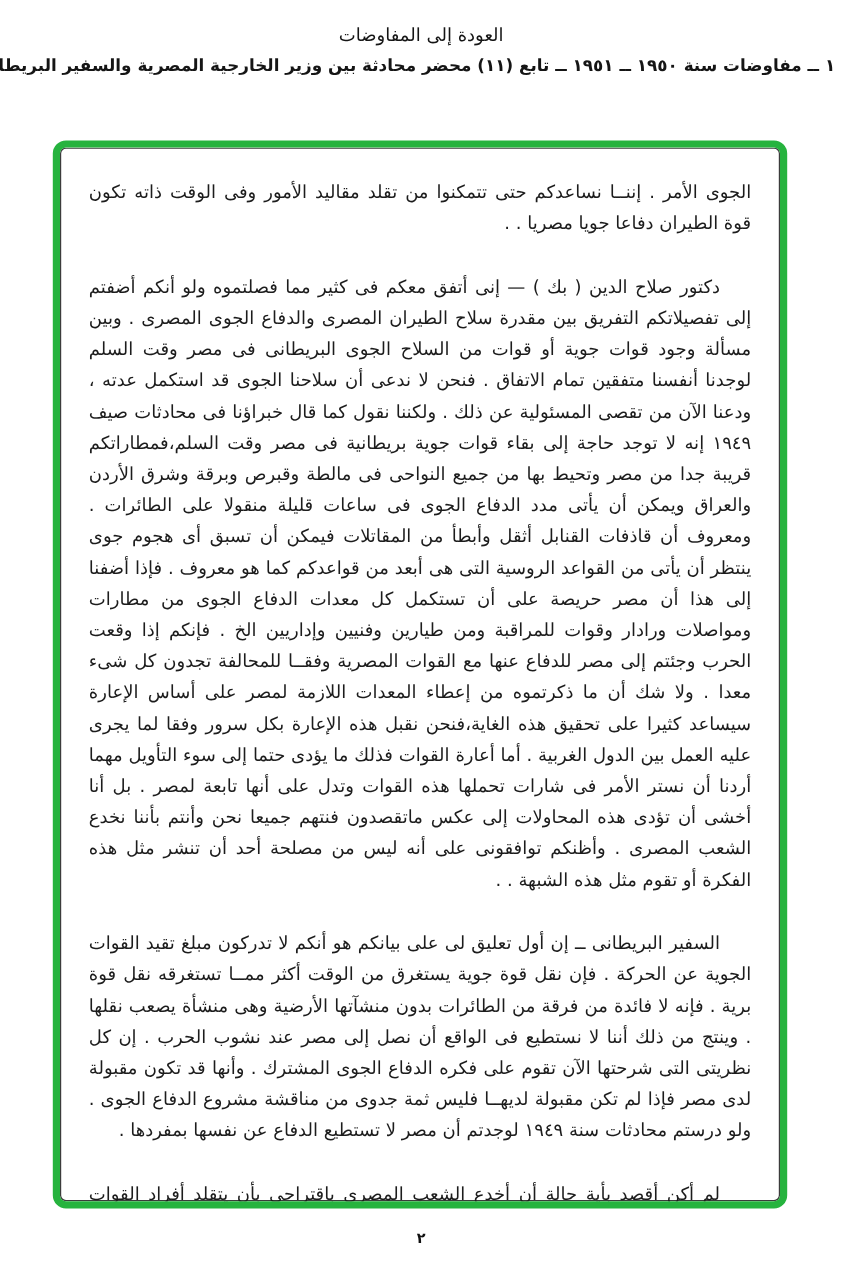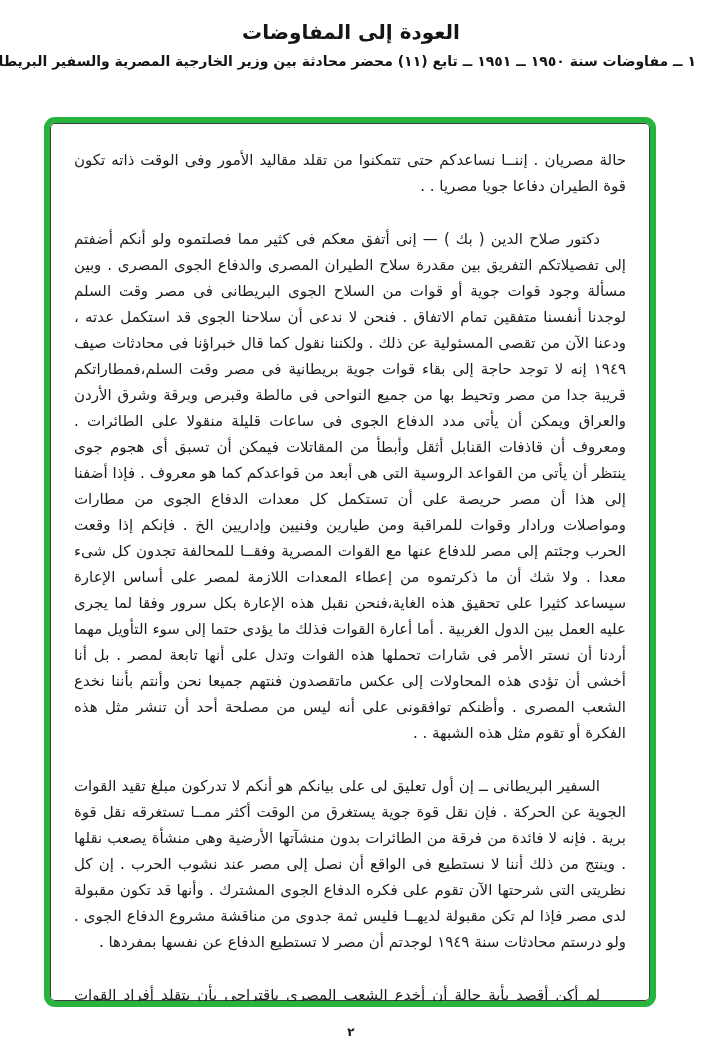--- a/index.html
+++ b/index.html
@@ -15,22 +15,22 @@
     font-family: "DejaVu Sans", sans-serif;
     direction: rtl;
     color: #151515;
     overflow: hidden;
   }
   .header {
     padding-top: 20px;
     text-align: center;
   }
   .title {
-    font-weight: bold;
-    font-size: 20px;
+    font-weight: normal;
+    font-size: 15px;
     letter-spacing: 0;
   }
   .subtitle {
     font-weight: bold;
     font-size: 14px;
     margin-top: 9px;
     white-space: nowrap;
     padding: 0 6px;
   }
   .citation {
@@ -81,21 +81,21 @@
 <body>
 
 <div class="page">
 
   <div class="header">
     <div class="title">العودة إلى المفاوضات</div>
     <div class="subtitle">١ ــ مفاوضات سنة ١٩٥٠ ــ ١٩٥١ ــ تابع (١١) محضر محادثة بين وزير الخارجية المصرية والسفير البريطاني</div>
   </div>
 
   <div class="green-box">
-    <p class="para">حالة مصريان .  إننــا نساعدكم حتى تتمكنوا من تقلد مقاليد الأمور وفى الوقت ذاته تكون قوة الطيران دفاعا جويا مصريا . .</p>
+    <p class="para">الجوى الأمر .  إننــا نساعدكم حتى تتمكنوا من تقلد مقاليد الأمور وفى الوقت ذاته تكون قوة الطيران دفاعا جويا مصريا . .</p>
     <p class="para indent">دكتور صلاح الدين ( بك ) — إنى أتفق معكم فى كثير مما فصلتموه ولو أنكم أضفتم إلى تفصيلاتكم التفريق بين مقدرة سلاح الطيران المصرى والدفاع الجوى المصرى . وبين مسألة وجود قوات جوية أو قوات من السلاح الجوى البريطانى فى مصر وقت السلم لوجدنا أنفسنا متفقين تمام الاتفاق . فنحن لا ندعى أن سلاحنا الجوى قد استكمل عدته ، ودعنا الآن من تقصى المسئولية عن ذلك . ولكننا نقول كما قال خبراؤنا فى محادثات صيف ١٩٤٩ إنه لا توجد حاجة إلى بقاء قوات جوية بريطانية فى مصر وقت السلم،فمطاراتكم قريبة جدا من مصر وتحيط بها من جميع النواحى فى مالطة وقبرص وبرقة وشرق الأردن والعراق ويمكن أن يأتى مدد الدفاع الجوى فى ساعات قليلة منقولا على الطائرات .  ومعروف أن قاذفات القنابل أثقل وأبطأ من المقاتلات فيمكن أن تسبق أى هجوم جوى ينتظر أن يأتى من القواعد الروسية التى هى أبعد من قواعدكم كما هو معروف .  فإذا أضفنا إلى هذا أن مصر حريصة على أن تستكمل كل معدات الدفاع الجوى من مطارات ومواصلات ورادار وقوات للمراقبة ومن طيارين وفنيين وإداريين الخ .  فإنكم إذا وقعت الحرب وجئتم إلى مصر للدفاع عنها مع القوات المصرية وفقــا للمحالفة تجدون كل شىء معدا . ولا شك أن ما ذكرتموه من إعطاء المعدات اللازمة لمصر على أساس الإعارة سيساعد كثيرا على تحقيق هذه الغاية،فنحن نقبل هذه الإعارة بكل سرور وفقا لما يجرى عليه العمل بين الدول الغربية . أما أعارة القوات فذلك ما يؤدى حتما إلى سوء التأويل مهما أردنا أن نستر الأمر فى شارات تحملها هذه القوات وتدل على أنها تابعة لمصر . بل أنا أخشى أن تؤدى هذه المحاولات إلى عكس ماتقصدون فنتهم جميعا نحن وأنتم بأننا نخدع الشعب المصرى . وأظنكم توافقونى على أنه ليس من مصلحة أحد أن تنشر مثل هذه الفكرة أو تقوم مثل هذه الشبهة .  .</p>
     <p class="para indent">السفير البريطانى ــ إن أول تعليق لى على بيانكم هو أنكم لا تدركون مبلغ تقيد القوات الجوية عن الحركة .  فإن نقل قوة جوية يستغرق من الوقت أكثر ممــا تستغرقه نقل قوة برية .  فإنه لا فائدة من فرقة من الطائرات بدون منشآتها الأرضية وهى منشأة يصعب نقلها .  وينتج من ذلك أننا لا نستطيع فى الواقع أن نصل إلى مصر عند نشوب الحرب .  إن كل نظريتى التى شرحتها الآن تقوم على فكره الدفاع الجوى المشترك . وأنها قد تكون مقبولة لدى مصر فإذا لم تكن مقبولة لديهــا فليس ثمة جدوى من مناقشة مشروع الدفاع الجوى .  ولو درستم محادثات سنة ١٩٤٩ لوجدتم أن مصر لا تستطيع الدفاع عن نفسها بمفردها .</p>
     <p class="para indent">لم أكن أقصد بأية حالة أن أخدع الشعب المصرى باقتراحى بأن يتقلد أفراد القوات البريطانية العلامة التى يتقلدها المصريون .  فليس ذلك إلا مجرد رمز إلى الدفاع المشترك عن مصر .</p>
   </div>
 
   <div class="page-number">٢</div>
 
 </div>
 
 </body></html>

